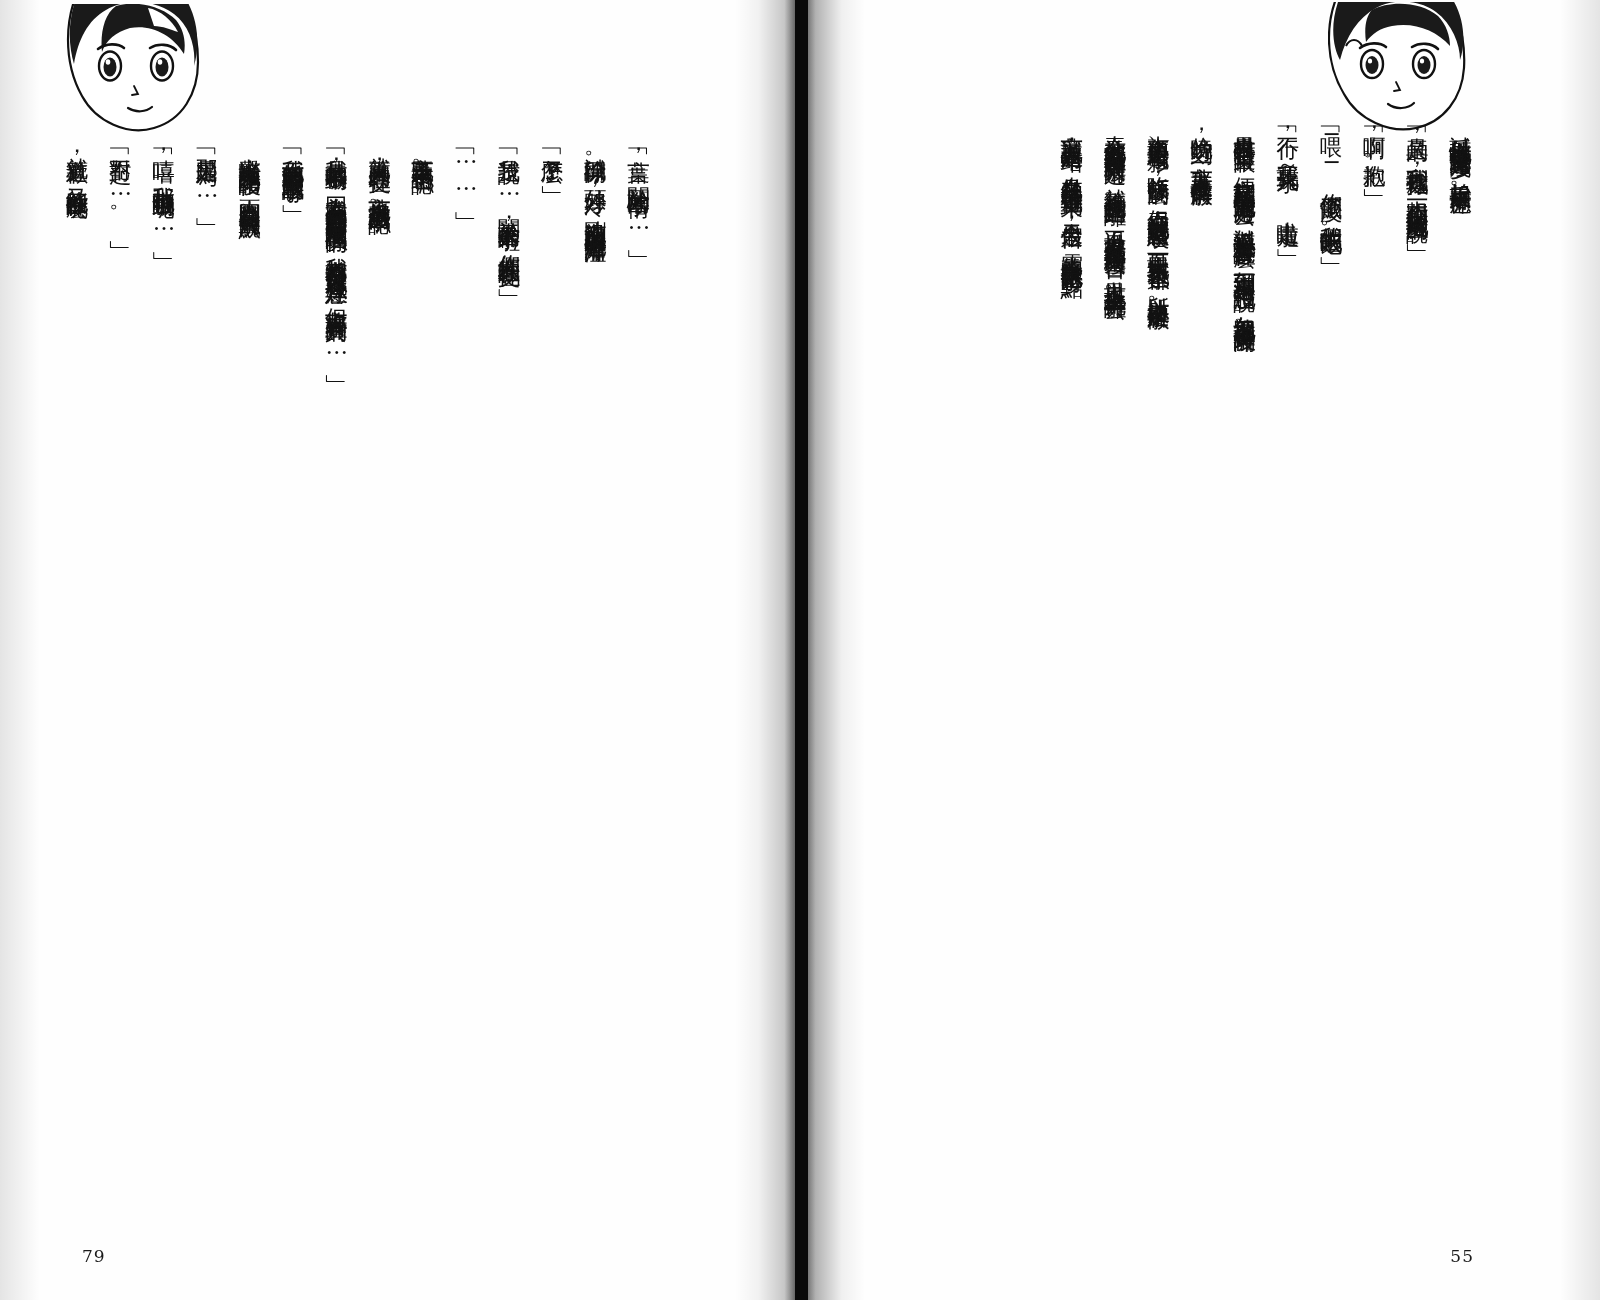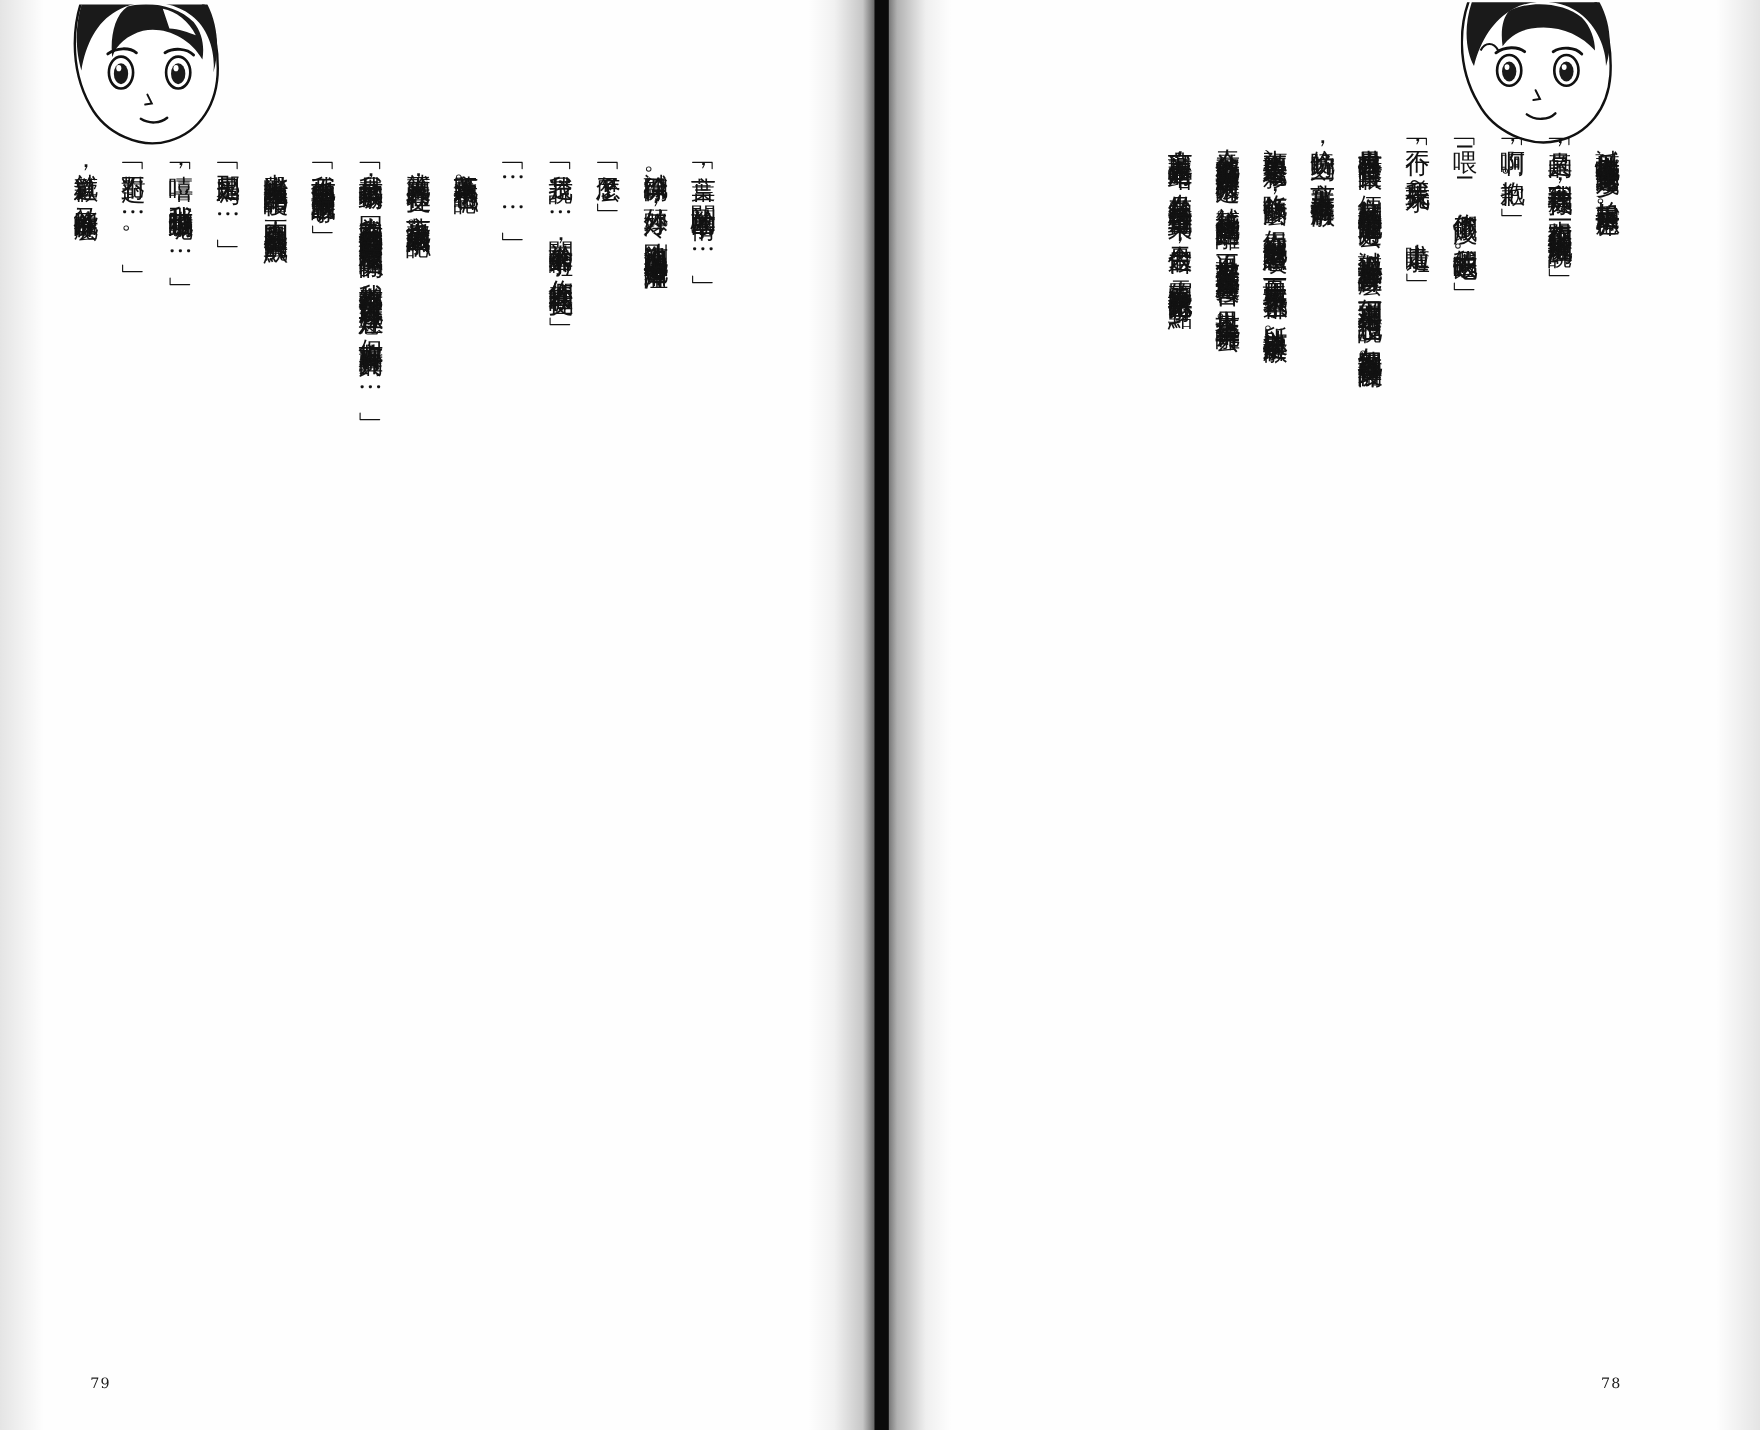--- a/index.html
+++ b/index.html
@@ -89,21 +89,21 @@
     top: 140px;
     right: 80px;
     height: 1045px;
     max-height: 1045px;
   }
 
   
   .folio {
     position: absolute;
     bottom: 34px;
-    font-size: 13px;
+    font-size: 17px;
     color: #1a1a1a;
     font-family: "DejaVu Serif", "Liberation Serif", serif;
     letter-spacing: 1px;
   }
   .folio-right { right: 126px; }
   .folio-left  { left: 82px; }
 
   
   .chibi {
     position: absolute;
@@ -146,21 +146,21 @@
 「真是的，害我到處找你，本想跟你一起到游泳池裡玩的說。」
 「啊啊，抱歉。」
 「喂──你們餓了沒？我們去吃飯吧。」
 「不行，我要先玩水～。走啦走啦！」
 世界只斜眼瞥了言葉一眼，便立刻拉起誠的手臂往泳池的方向走去。誠似乎還想對言葉說些什麼，但到頭來還是一句話也沒說，匆匆地跟在世界身後離開。
 傍晚時刻，言葉一群人才在水世界前解散。
 本來預定還要看場電影、吃頓飯什麼的，但泰介卻被他老姊緊急召喚，而且大家玩一整天也都累了，所以才決定提早解散。
 泰介被他老姊命令留在神野商業大樓附近，就算步行也能到達的距離。不過世界家好像就在神野商業大樓會合，世界也搭上公車先行離去。
 言葉與誠並肩走向車站，坐在月台的長椅上等待電車到來。今天是假日，電車的發車次數也比平時少了一點。</div>
 
-    <div class="folio folio-right">78</div>
+    <div class="folio folio-right">55</div>
   </div>
 
   <div class="leaf leaf-left">
 
     <svg class="chibi chibi-left" viewBox="0 0 150 155">
       <g>
         <path d="M22 -24 C 0 12, 2 60, 20 92 C 34 118, 66 132, 92 124 C 120 116, 136 90, 136 58 C 136 22, 124 -8, 102 -24 Z" fill="#ffffff" stroke="#111" stroke-width="2.2"></path>
         <path d="M22 -22 C 4 8, 6 40, 12 60 C 16 36, 26 16, 44 6 C 64 -6, 94 -4, 112 10 C 128 22, 134 44, 132 62 C 140 34, 134 0, 110 -22 Z" fill="#1a1a1a"></path>
         <path d="M54 2 C 74 -4, 100 2, 114 16 C 122 26, 124 38, 122 50 C 110 30, 88 20, 68 24 C 54 28, 44 36, 40 48 C 38 30, 42 10, 54 2 Z" fill="#1a1a1a"></path>
         <path d="M86 4 C 98 6, 110 16, 116 28 C 110 26, 100 22, 92 22 Z" fill="#ffffff"></path>

